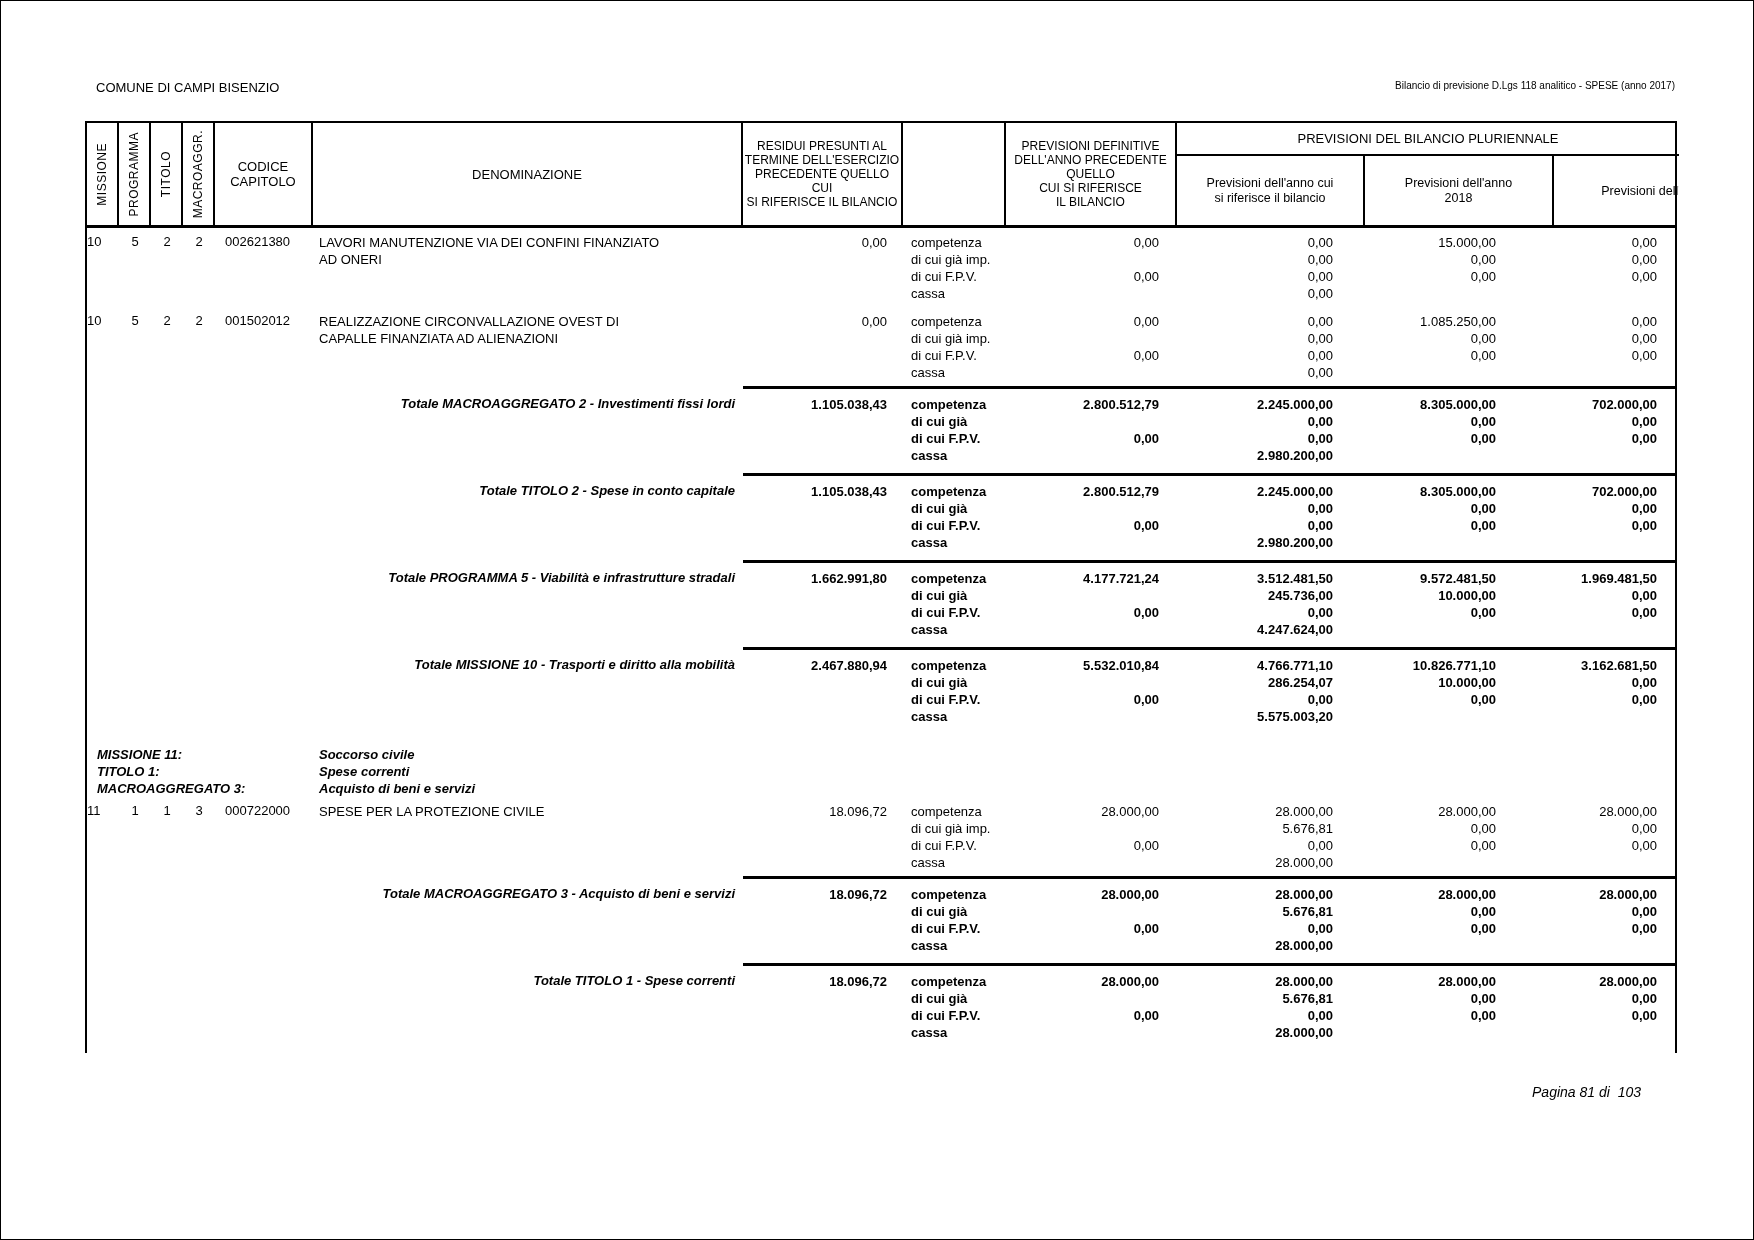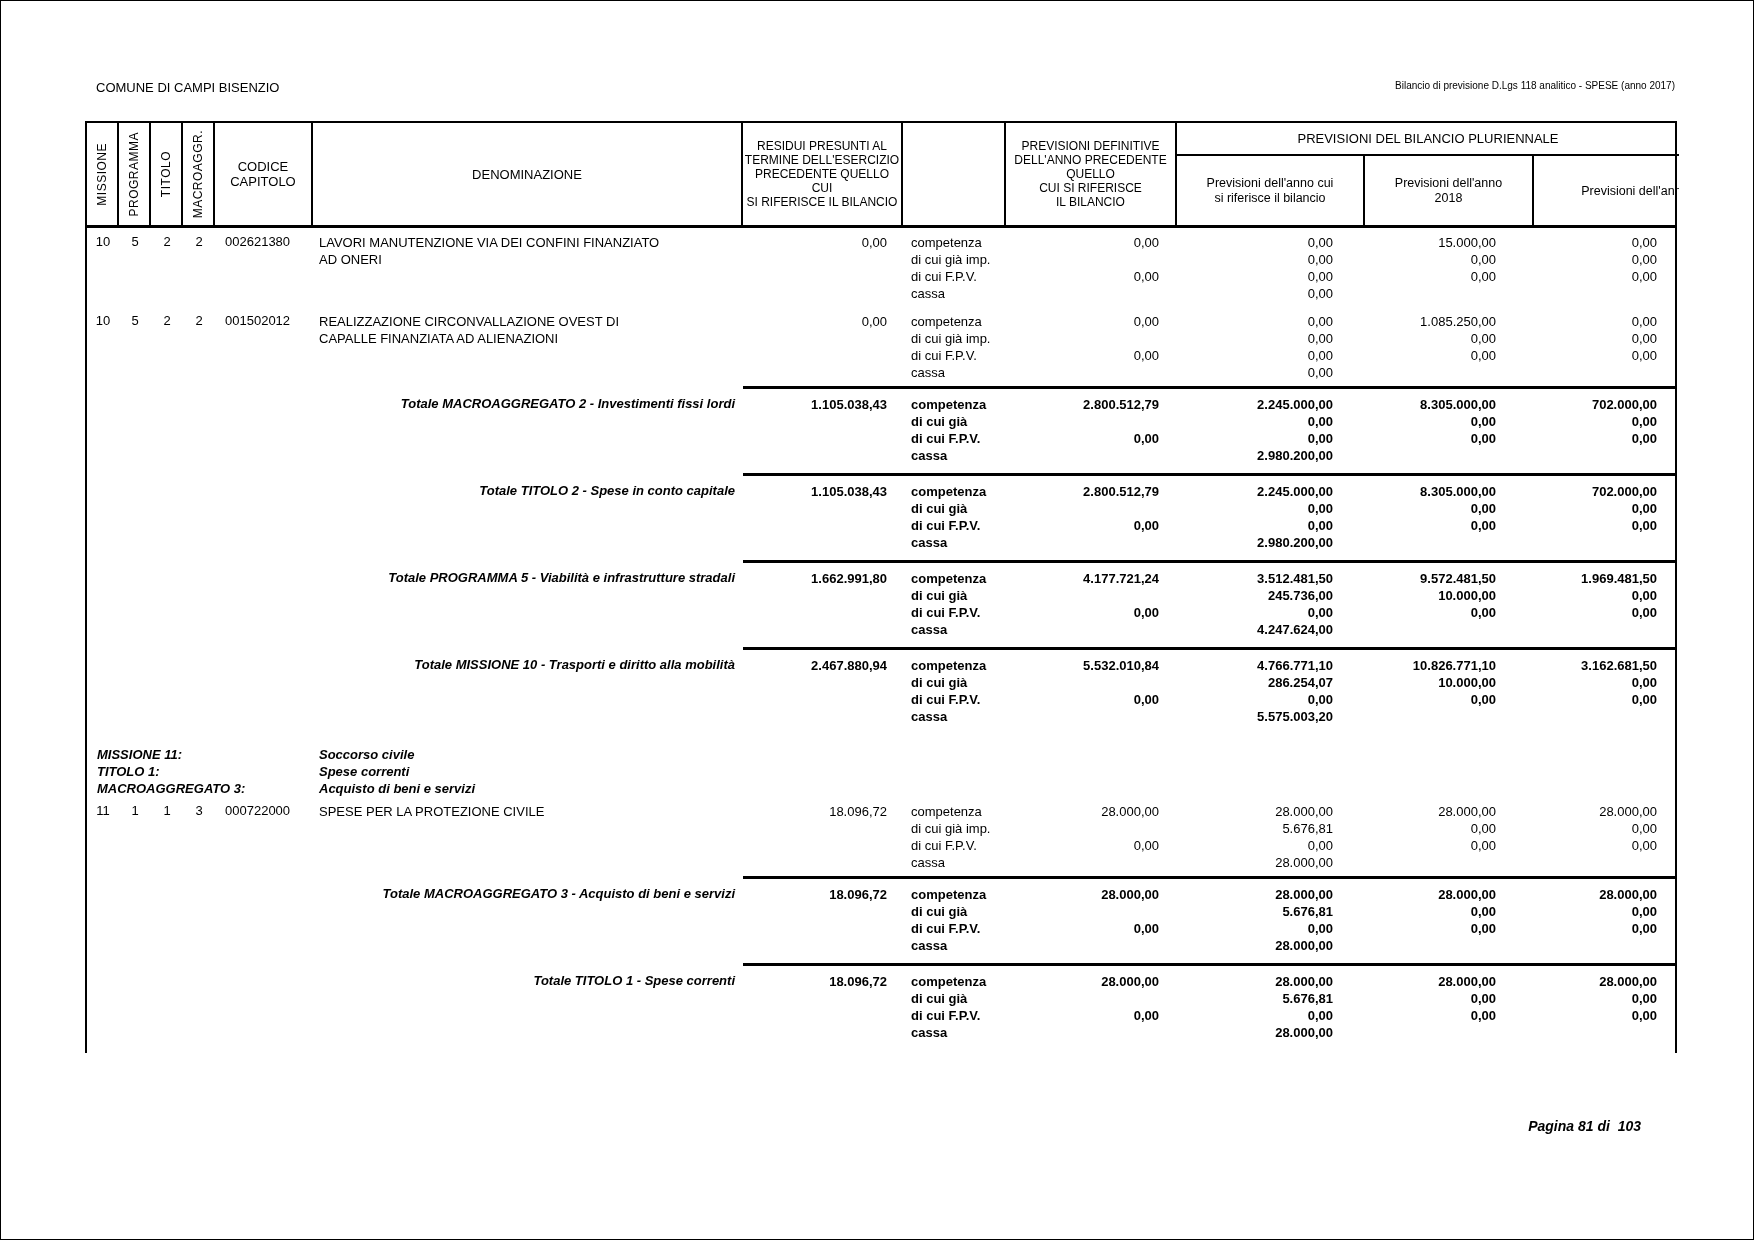--- a/index.html
+++ b/index.html
@@ -24,52 +24,52 @@
   .w-cod { width:98px; font-size:13px; white-space:pre-line; }
   .w-den { width:430px; font-size:13px; }
   .w-res { width:160px; font-size:12px; white-space:pre-line; line-height:14px; }
   .w-gap { width:103px; }
   .w-pd  { width:171px; font-size:12px; white-space:pre-line; line-height:14px; }
   .w-plur{ width:502px; display:block; padding:0; }
   .plur-top { height:33px; border-bottom:2px solid #000; display:flex; align-items:center; justify-content:center; font-size:13px; }
   .plur-sub { display:flex; height:70px; }
   .scell { flex:0 0 auto; border-right:2px solid #000; display:flex; align-items:center; justify-content:center; text-align:center; font-size:12.5px; white-space:pre-line; line-height:15px; }
   .scell:last-child { border-right:none;margin-left:38px; }
-  .s1 { width:188px; } .s2 { width:169px; } .s3 { width:157px; }
+  .s1 { width:188px; } .s2 { width:189px; } .s3 { width:157px; }
 
   
   .tbody { position:relative; border-left:2px solid #000; border-right:2px solid #000; }
   .row { position:relative; }
   .row-capitolo { padding-top:6px; padding-bottom:5px; }
   .row-totale   { border-top:0; padding-top:10px; padding-bottom:9px; font-weight:bold; }
   .row-totale:last-child { padding-bottom:12px; }
   .row-totale::before { content:""; position:absolute; top:0; left:656px; right:-2px; height:3px; background:#000; }
   .row-section  { margin-top:12px; font-weight:bold; font-style:italic; }
   .sec-line { display:flex; height:17px; line-height:17px;align-items:center; }
   .sec-label { width:232px; padding-left:10px; }
 
-  .codes-m   { position:absolute; left:0;   top:6px; width:32px; text-align:center; }
+  .codes-m   { position:absolute; left:0;   top:6px; width:32px; text-align:left; }
   .codes-p   { position:absolute; left:32px; top:6px; width:32px; text-align:center; }
   .codes-t   { position:absolute; left:64px; top:6px; width:32px; text-align:center; }
   .codes-mac { position:absolute; left:96px; top:6px; width:32px; text-align:center; }
   .codes-cap { position:absolute; left:138px; top:6px; width:94px; }
   .denom     { position:absolute; left:232px; top:6px; width:360px; line-height:17px; }
   .tot-label { position:absolute; left:0; top:10px; width:648px; text-align:right; font-style:italic; font-weight:bold; }
 
   .money-block { margin-left:656px; }
   .money-line  { display:flex; height:17px; line-height:17px; }
   .mc { flex:0 0 auto; overflow:hidden; white-space:nowrap; }
   .c-res { width:160px; text-align:right; padding-right:16px; }
   .c-lab { width:103px; padding-left:8px; }
   .c-pd  { width:167px; text-align:right; padding-right:14px; }
   .c-an  { width:172px; text-align:right; padding-right:12px; }
   .c-18  { width:169px; text-align:right; padding-right:18px; }
   .c-19  { width:161px; text-align:right; padding-right:18px; }
 
-  .footer { position:absolute; right:112px; top:1117px; font-style:italic; font-size:14px; white-space:pre;font-weight:bold; }
+  .footer { position:absolute; right:112px; top:1083px; font-style:italic; font-size:14px; white-space:pre; }
 </style>
 </head>
 <body>
 
 <div class="page">
 
   <div class="hdr-left">COMUNE DI CAMPI BISENZIO</div>
   <div class="hdr-right">Bilancio di previsione D.Lgs 118 analitico - SPESE (anno 2017)</div>
 
   <div class="btable">

